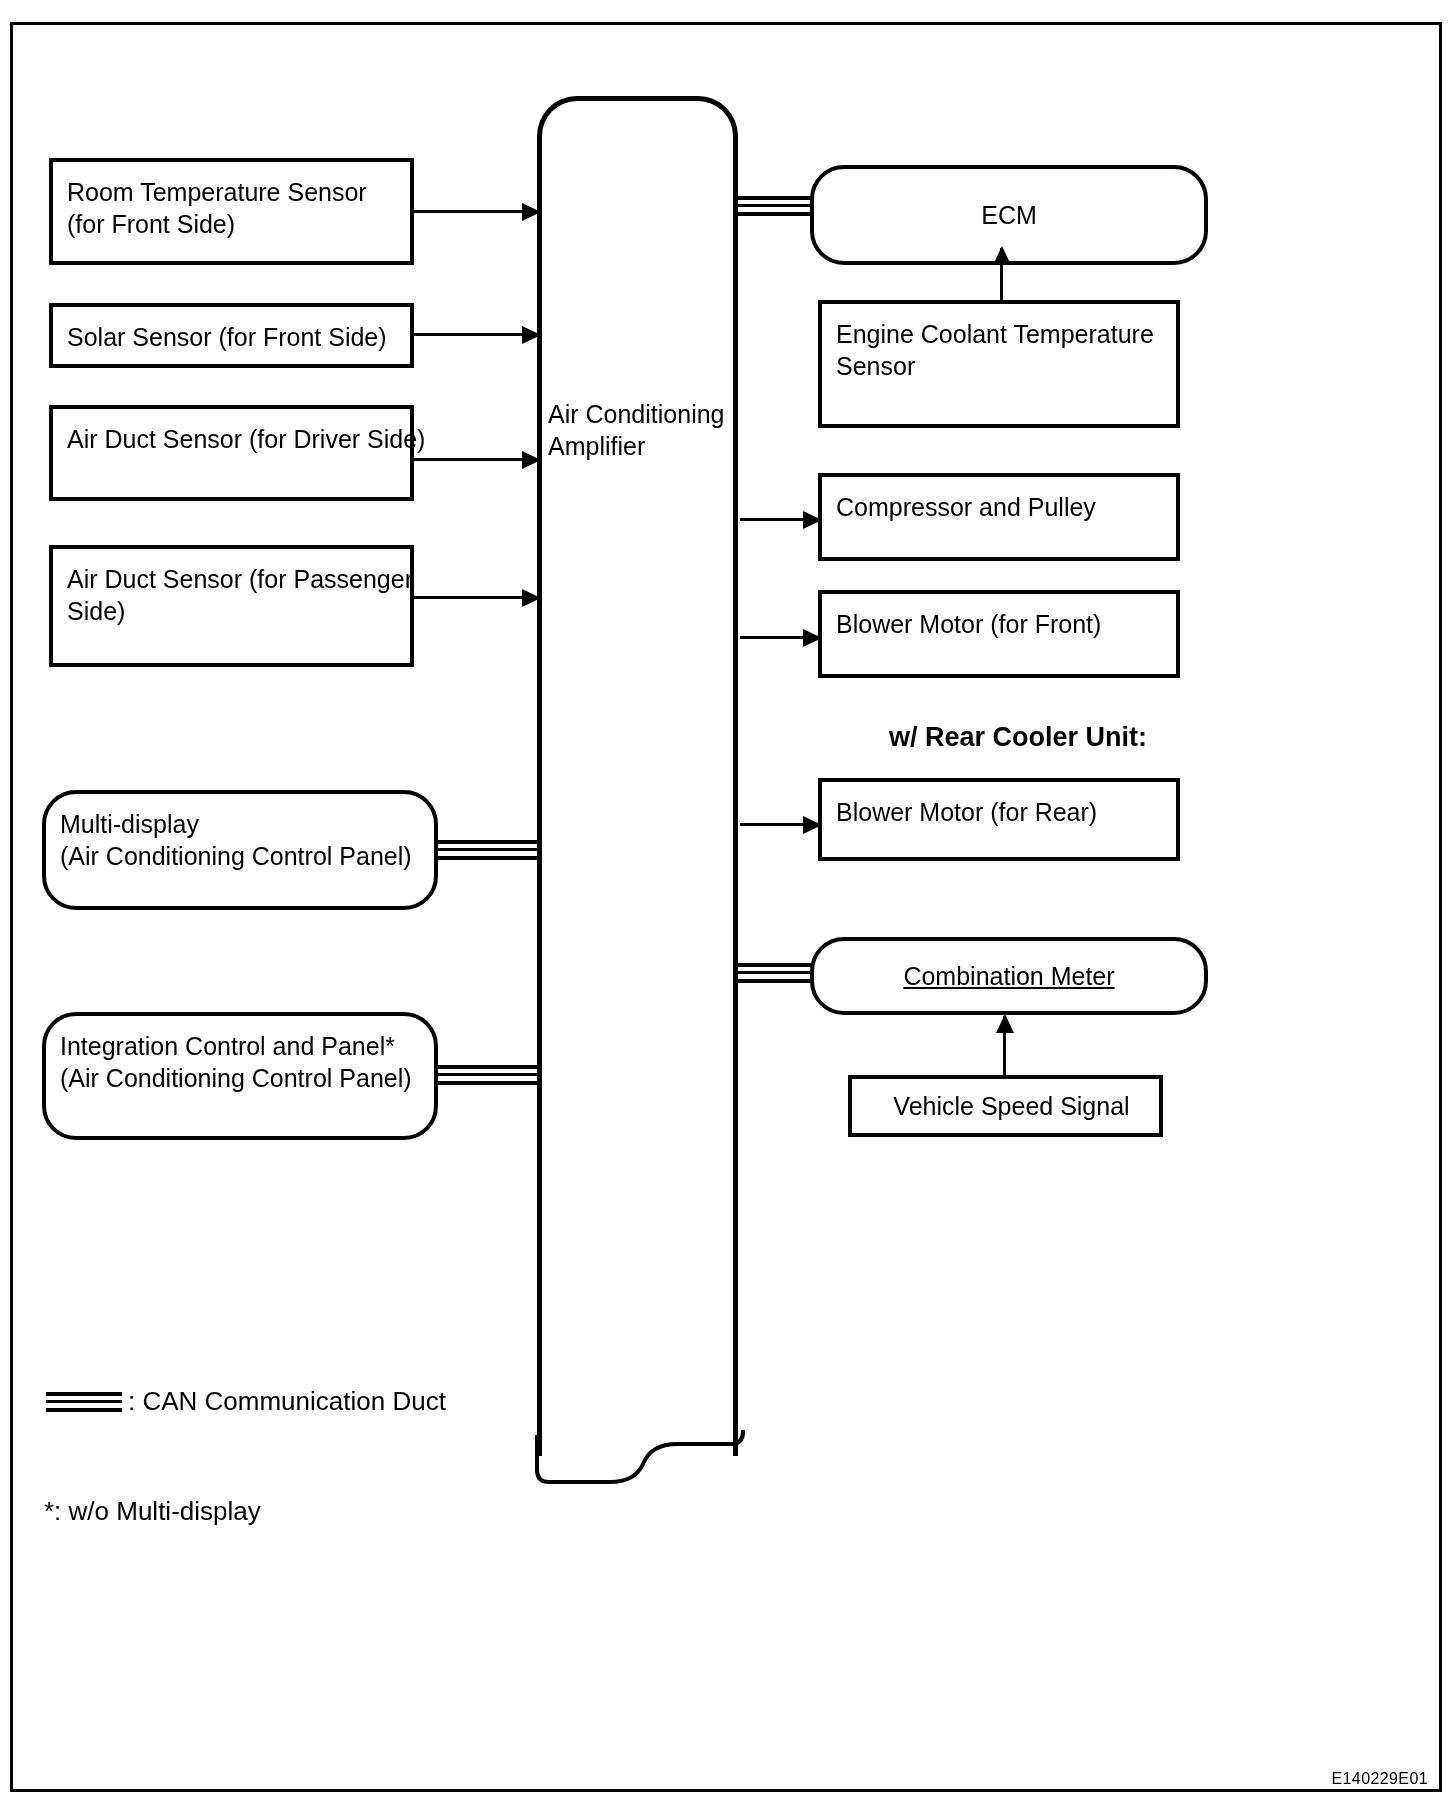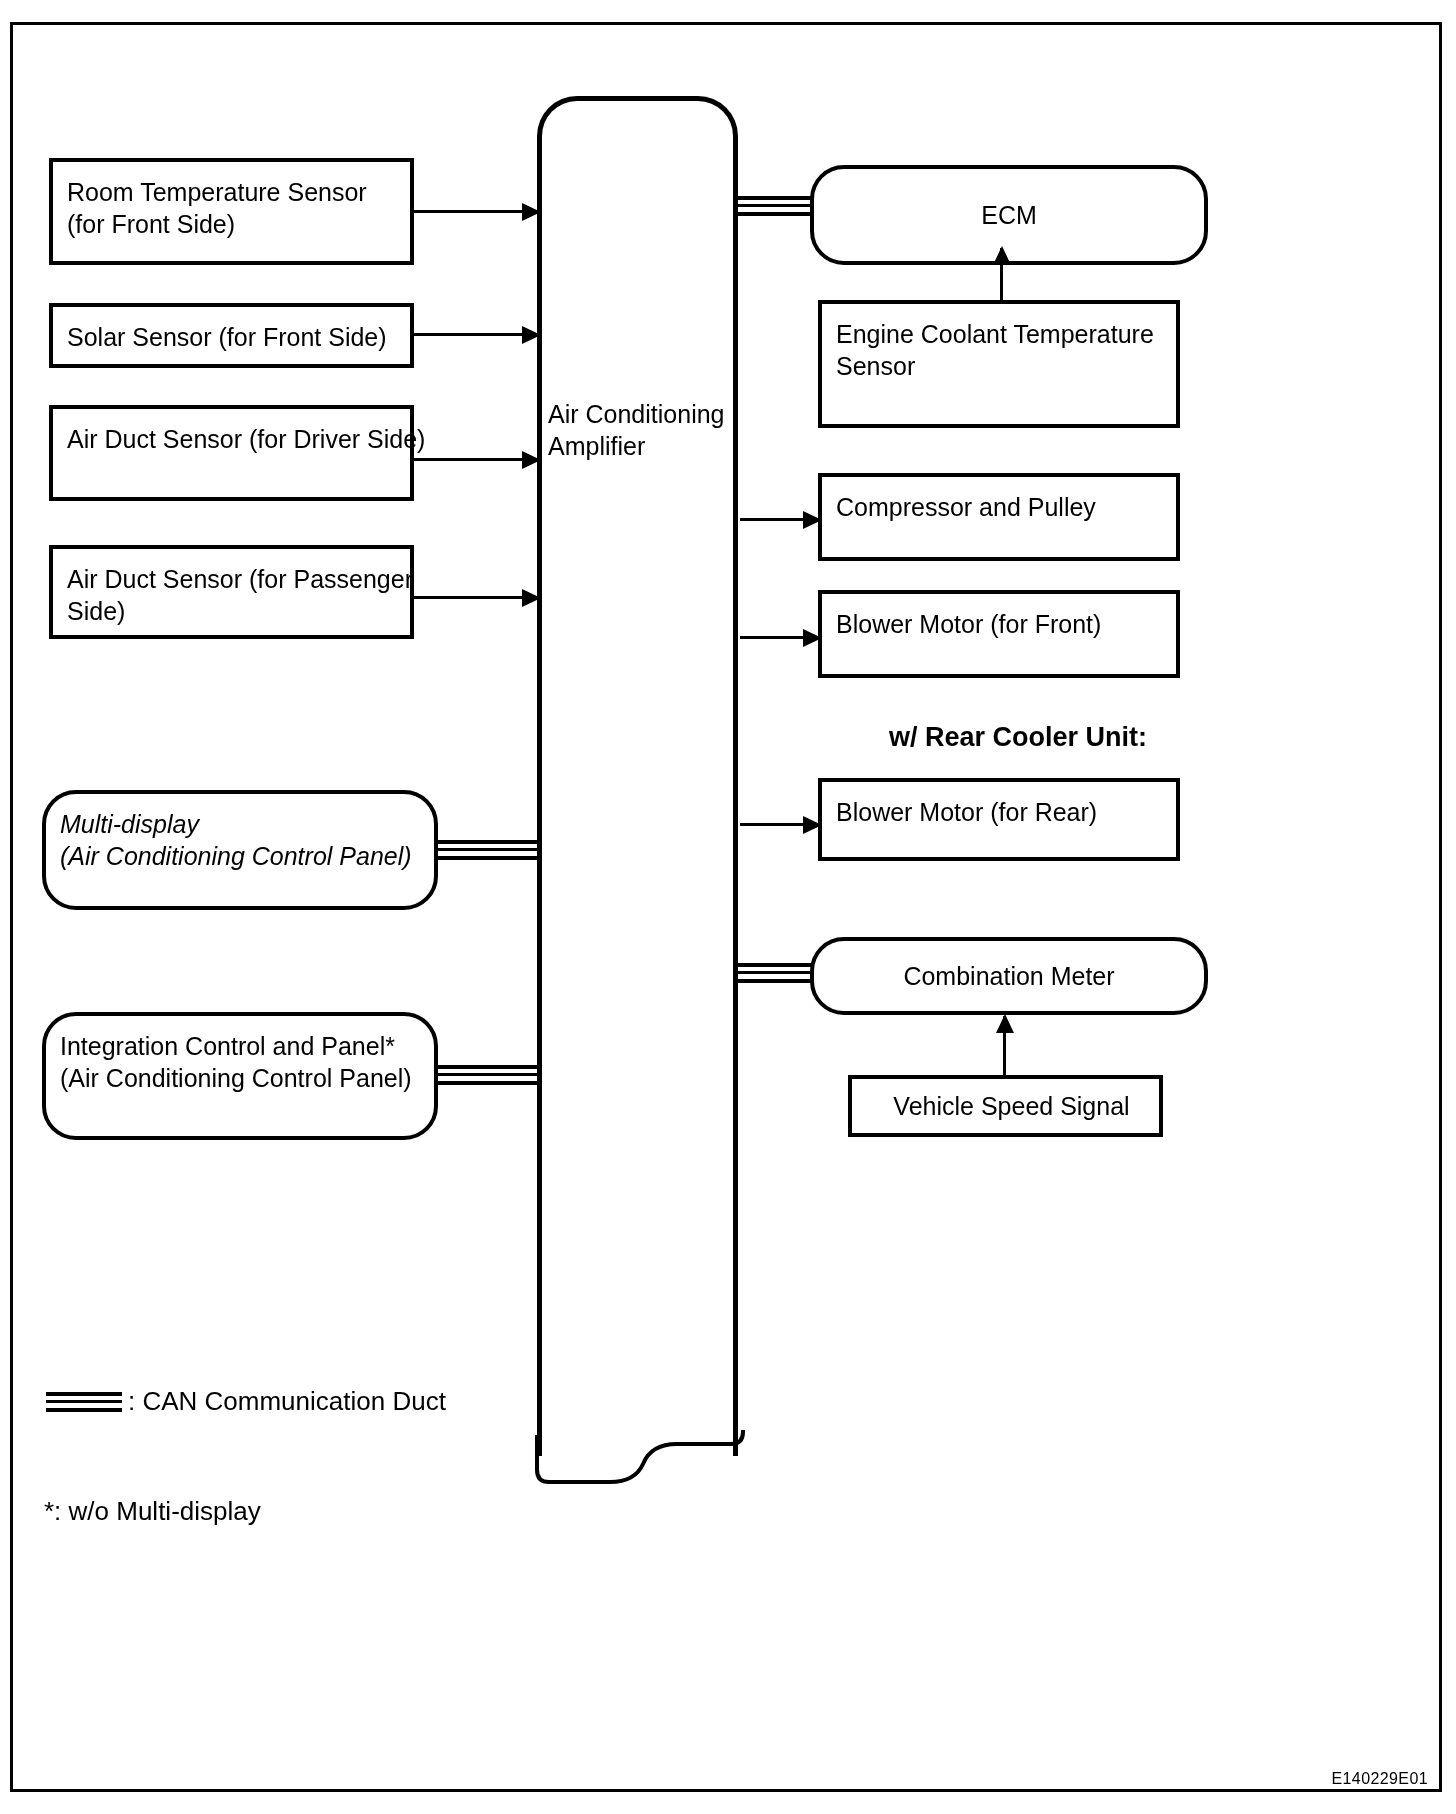--- a/index.html
+++ b/index.html
@@ -208,27 +208,27 @@
   <div class="box" style="left:49px; top:303px; width:365px; height:65px;">
     <span class="line">Solar Sensor (for Front Side)</span>
   </div>
   <div class="arrow-h" style="left:414px; top:333px; width:125px;"></div>
 
   <div class="box" style="left:49px; top:405px; width:365px; height:96px;">
     <span class="line">Air Duct Sensor (for Driver Side)</span>
   </div>
   <div class="arrow-h" style="left:414px; top:458px; width:125px;"></div>
 
-  <div class="box" style="left:49px; top:545px; width:365px; height:94px;">
+  <div class="box" style="left:49px; top:545px; width:365px; height:122px;">
     <span class="line">Air Duct Sensor (for Passenger</span>
     <span class="line">Side)</span>
   </div>
   <div class="arrow-h" style="left:414px; top:596px; width:125px;"></div>
 
-  <div class="box rounded" style="left:42px; top:790px; width:396px; height:120px;font-style:italic;">
+  <div class="box rounded" style="left:42px; top:790px; width:396px; height:120px;">
     <span class="line">Multi-display</span>
     <span class="line">(Air Conditioning Control Panel)</span>
   </div>
   <div class="can-line" style="left:438px; top:840px; width:101px;">
     <i></i>
       <i></i>
       <i></i>
   </div>
 
   <div class="box rounded" style="left:42px; top:1012px; width:396px; height:128px;">
@@ -272,21 +272,21 @@
   <div class="arrow-h" style="left:740px; top:823px; width:80px;"></div>
   <div class="box" style="left:818px; top:778px; width:362px; height:83px;">
     <span class="line">Blower Motor (for Rear)</span>
   </div>
 
   <div class="can-line" style="left:737px; top:963px; width:77px;">
     <i></i>
       <i></i>
       <i></i>
   </div>
-  <div class="box rounded center" style="left:810px; top:937px; width:398px; height:78px;">
+  <div class="box rounded center" style="left:810px; top:937px; width:398px; height:78px;text-decoration:underline;">
     <span class="line">Combination Meter</span>
   </div>
 
   <div class="arrow-v-up" style="left:1003px; top:1016px; height:59px;"></div>
 
   <div class="box center" style="left:848px; top:1075px; width:315px; height:62px;padding-left:12px;">
     <span class="line">Vehicle Speed Signal</span>
   </div>
 
   <div id="legend-symbol">

